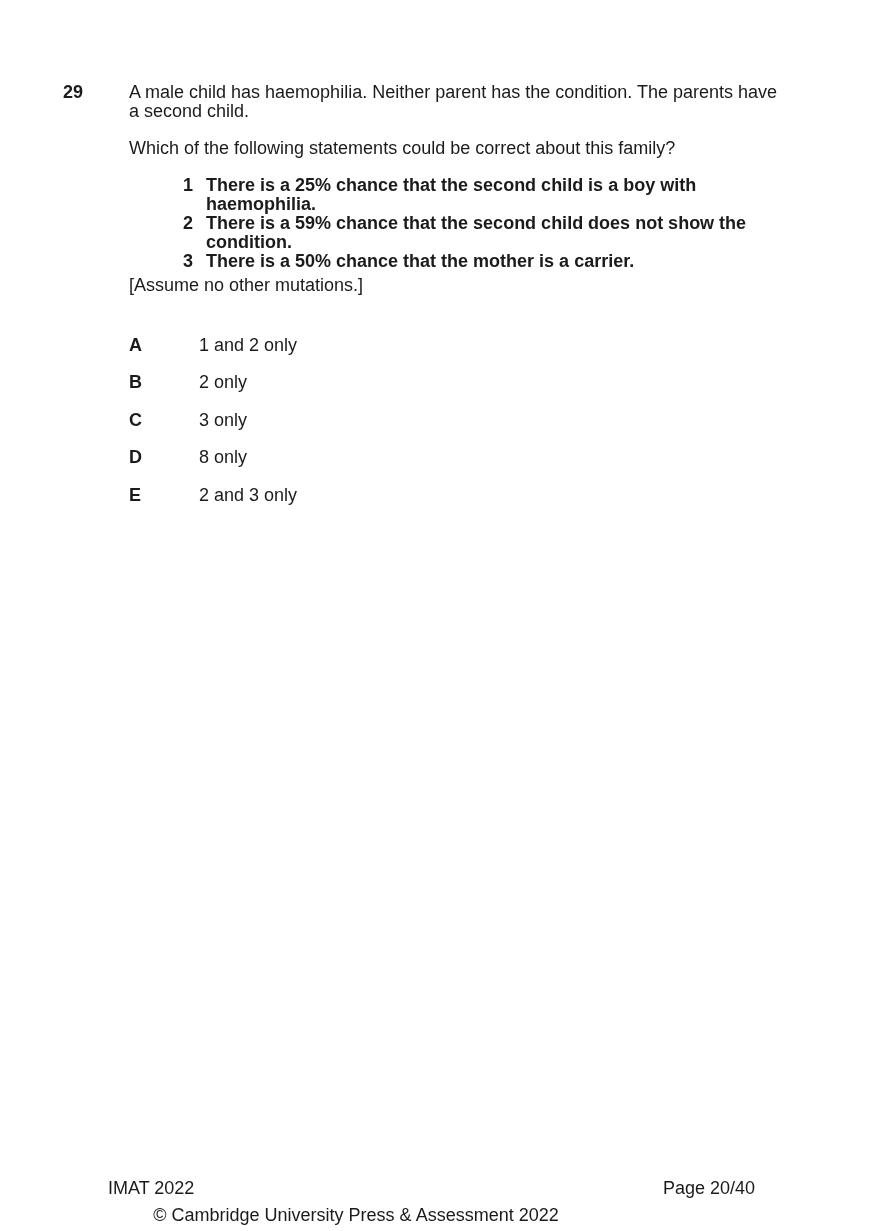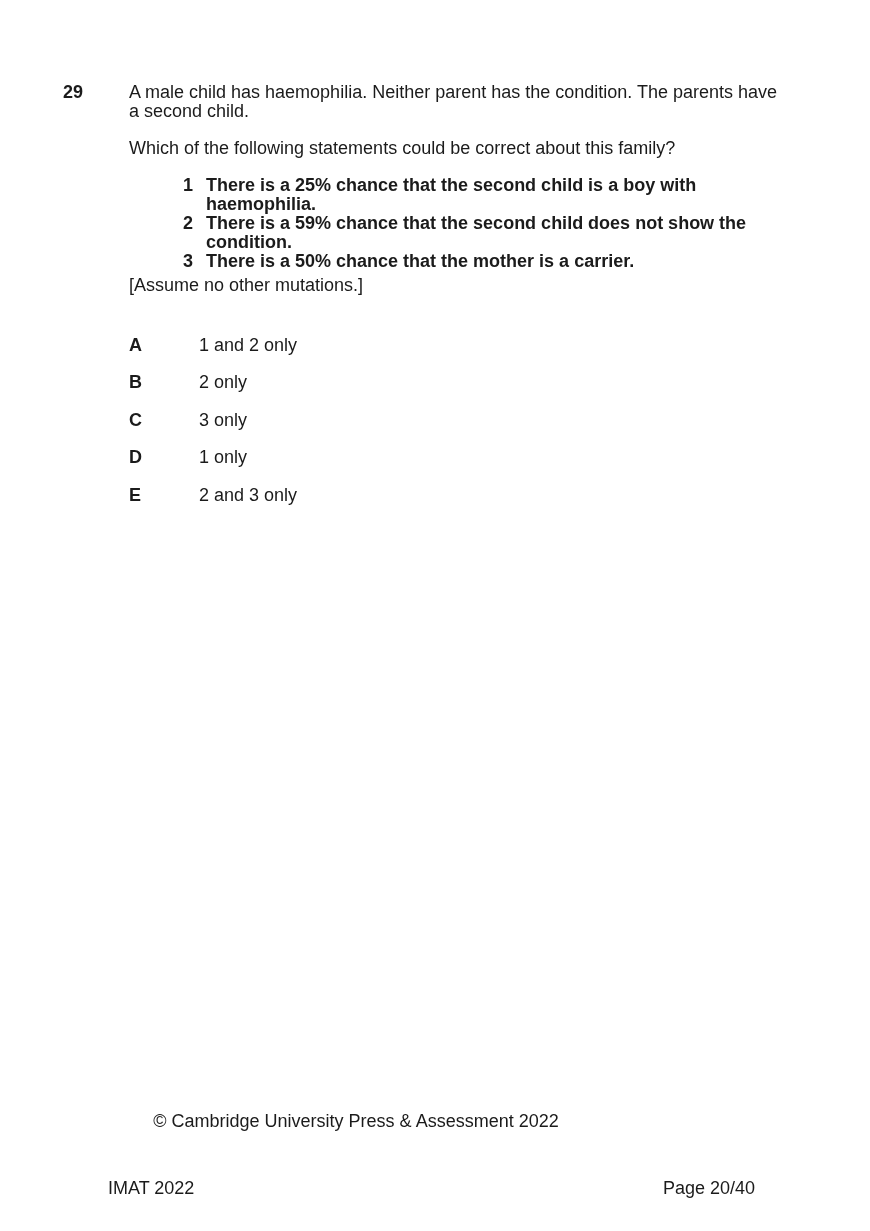--- a/index.html
+++ b/index.html
@@ -30,21 +30,21 @@
   .stmt-3 { top: 252px; }
   .note { left: 129px; top: 276px; }
   .opt-letter { left: 129px; }
   .opt-text { left: 171px; margin-left: 28px; }
   .opt-A { top: 336px; }
   .opt-B { top: 373px; }
   .opt-C { top: 411px; }
   .opt-D { top: 448px; }
   .opt-E { top: 486px; }
   .footer-left { left: 108px; top: 1179px; }
-  .footer-center { left: 0; top: 1112px; width: 712px; text-align: center; }
+  .footer-center { left: 0; top: 1206px; width: 712px; text-align: center; }
   .footer-right { right: 115px; top: 1179px; }
 </style>
 </head>
 <body>
 
 <div class="page">
 
   <div class="abs b q-number">29</div>
 
   <div class="abs q-stem">A male child has haemophilia. Neither parent has the condition. The parents have a second child.</div>
@@ -78,21 +78,21 @@
     <span class="abs opt-text opt-B">2 only</span>
   </div>
 
   <div>
     <span class="abs b opt-letter opt-C">C</span>
     <span class="abs opt-text opt-C">3 only</span>
   </div>
 
   <div>
     <span class="abs b opt-letter opt-D">D</span>
-    <span class="abs opt-text opt-D">1 only</span>
+    <span class="abs opt-text opt-D">8 only</span>
   </div>
 
   <div>
     <span class="abs b opt-letter opt-E">E</span>
     <span class="abs opt-text opt-E">2 and 3 only</span>
   </div>
 
   <div>
     <span class="abs footer-left">IMAT 2022</span>
     <span class="abs footer-center">© Cambridge University Press &amp; Assessment 2022</span>

